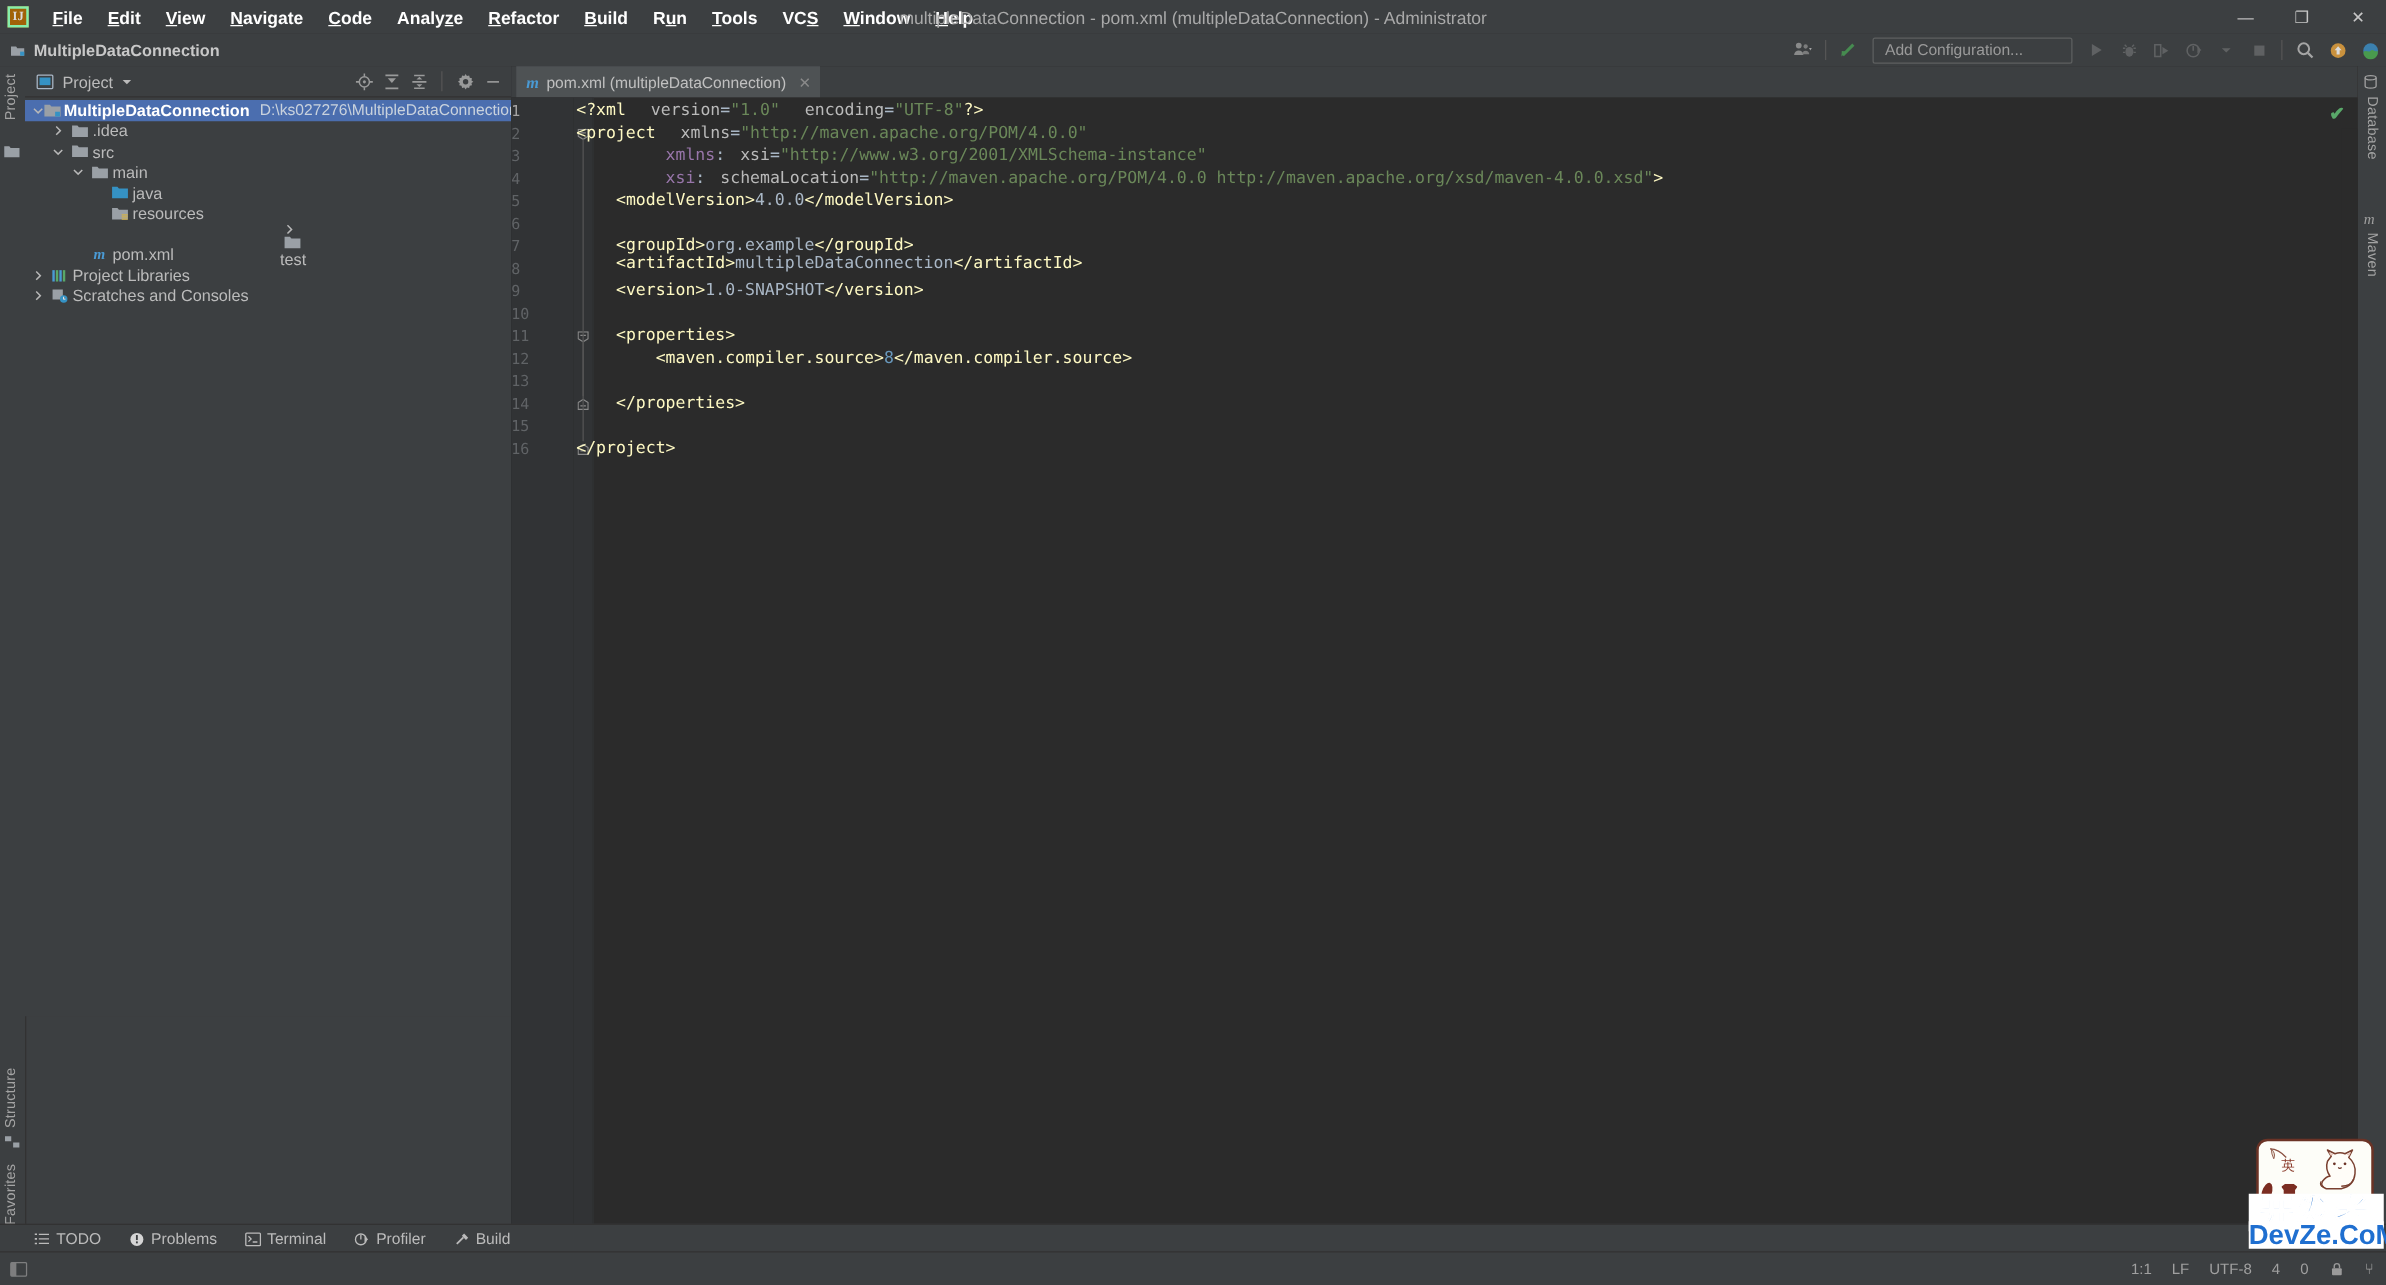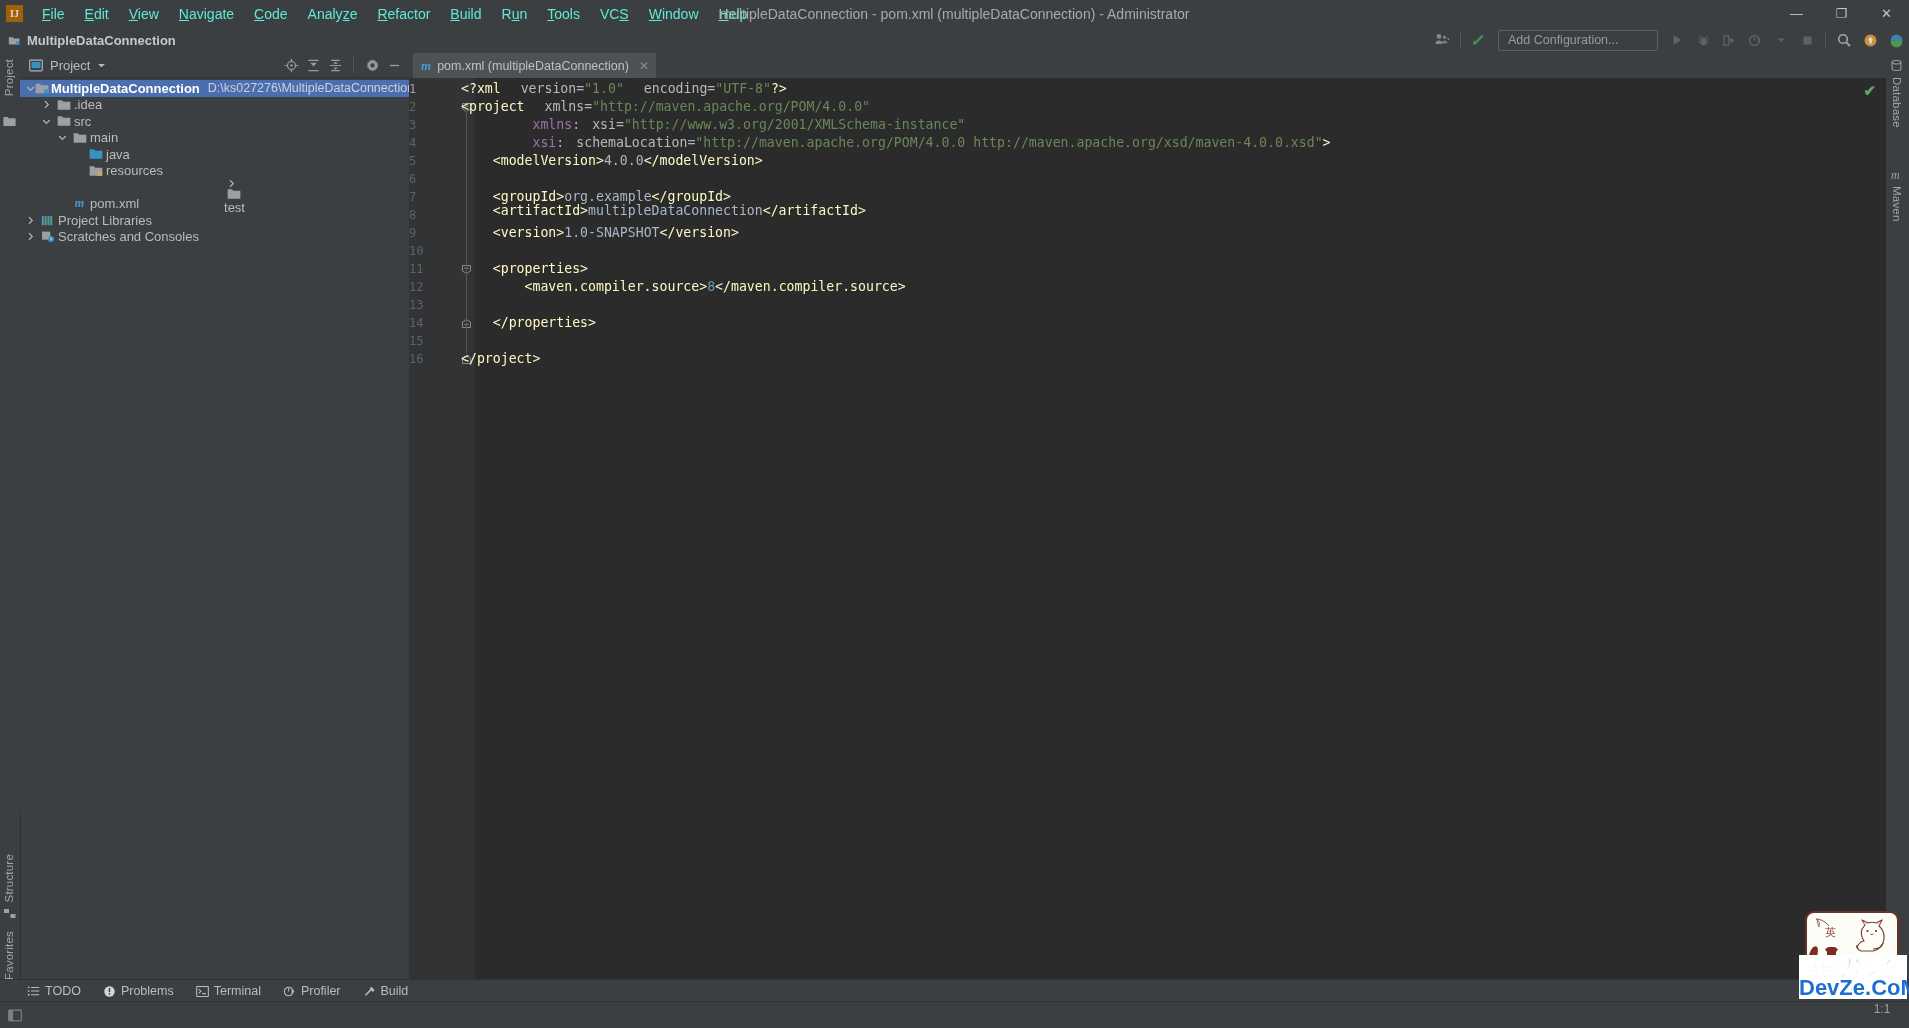--- a/index.html
+++ b/index.html
@@ -19,29 +19,30 @@
 
   
   .titlebar {
     position: absolute; left: 0; top: 0; width: 1909px; height: 27px;
     background: #3c3f41;
     border-bottom: 1px solid #323232;
     display: flex; align-items: center;
   }
   .ij-logo {
     width: 17px; height: 17px; margin-left: 6px; margin-right: 9px;
-    border: 2px solid #a16207; box-sizing: border-box;
+    border: 2px solid #86efac; box-sizing: border-box;
     background: #a16207; color: #dcdcdc;
     font-size: 10px; font-weight: bold; line-height: 13px; text-align: center;
     font-family: "Liberation Serif", serif;
   }
   .menu { display: flex; align-items: center; gap: 0px; }
   .menu-item {
-    font-size: 14px; color: #5eead4; padding: 3px 10px; cursor: default;
+    font-size: 14px; color: #ffffff; padding: 3px 10px; cursor: default;
     white-space: nowrap;
+    font-weight: bold;
   }
   .menu-item u { text-decoration: underline; }
   .win-title {
     position: absolute; left: 0; right: 0; top: 0; height: 27px;
     display: flex; align-items: center; justify-content: center;
     font-size: 14px; color: #a9a9a9; pointer-events: none;
   }
   .win-ctrls {
     position: absolute; right: 0; top: 0; height: 27px; display: flex; align-items: center;
   }
@@ -208,21 +209,21 @@
   .bb-item:first-child { margin-left: 27px; }
 
   .statusbar {
     position: absolute; left: 0; bottom: 0; width: 1909px; height: 26px;
     background: #3c3f41; border-top: 1px solid #323232;
     display: flex; align-items: center;
   }
   .sb-right {
     position: absolute; right: 10px; top: 0; height: 26px;
     display: flex; align-items: center; gap: 16px;
-    font-size: 12px; color: #a0a0a0; flex-direction: column;
+    font-size: 12px; color: #a0a0a0;
   }
   .sb-left-ico { margin-left: 6px; width: 18px; height: 18px; display:flex;align-items:center;justify-content:center; opacity:.7;}
 
   
   .watermark {
     position: absolute; right: 8px; bottom: 32px;
     width: 96px; height: 85px; pointer-events: none;
   }
   .wm-card {
     position: absolute; left: 0; top: 0; width: 90px; height: 57px;

